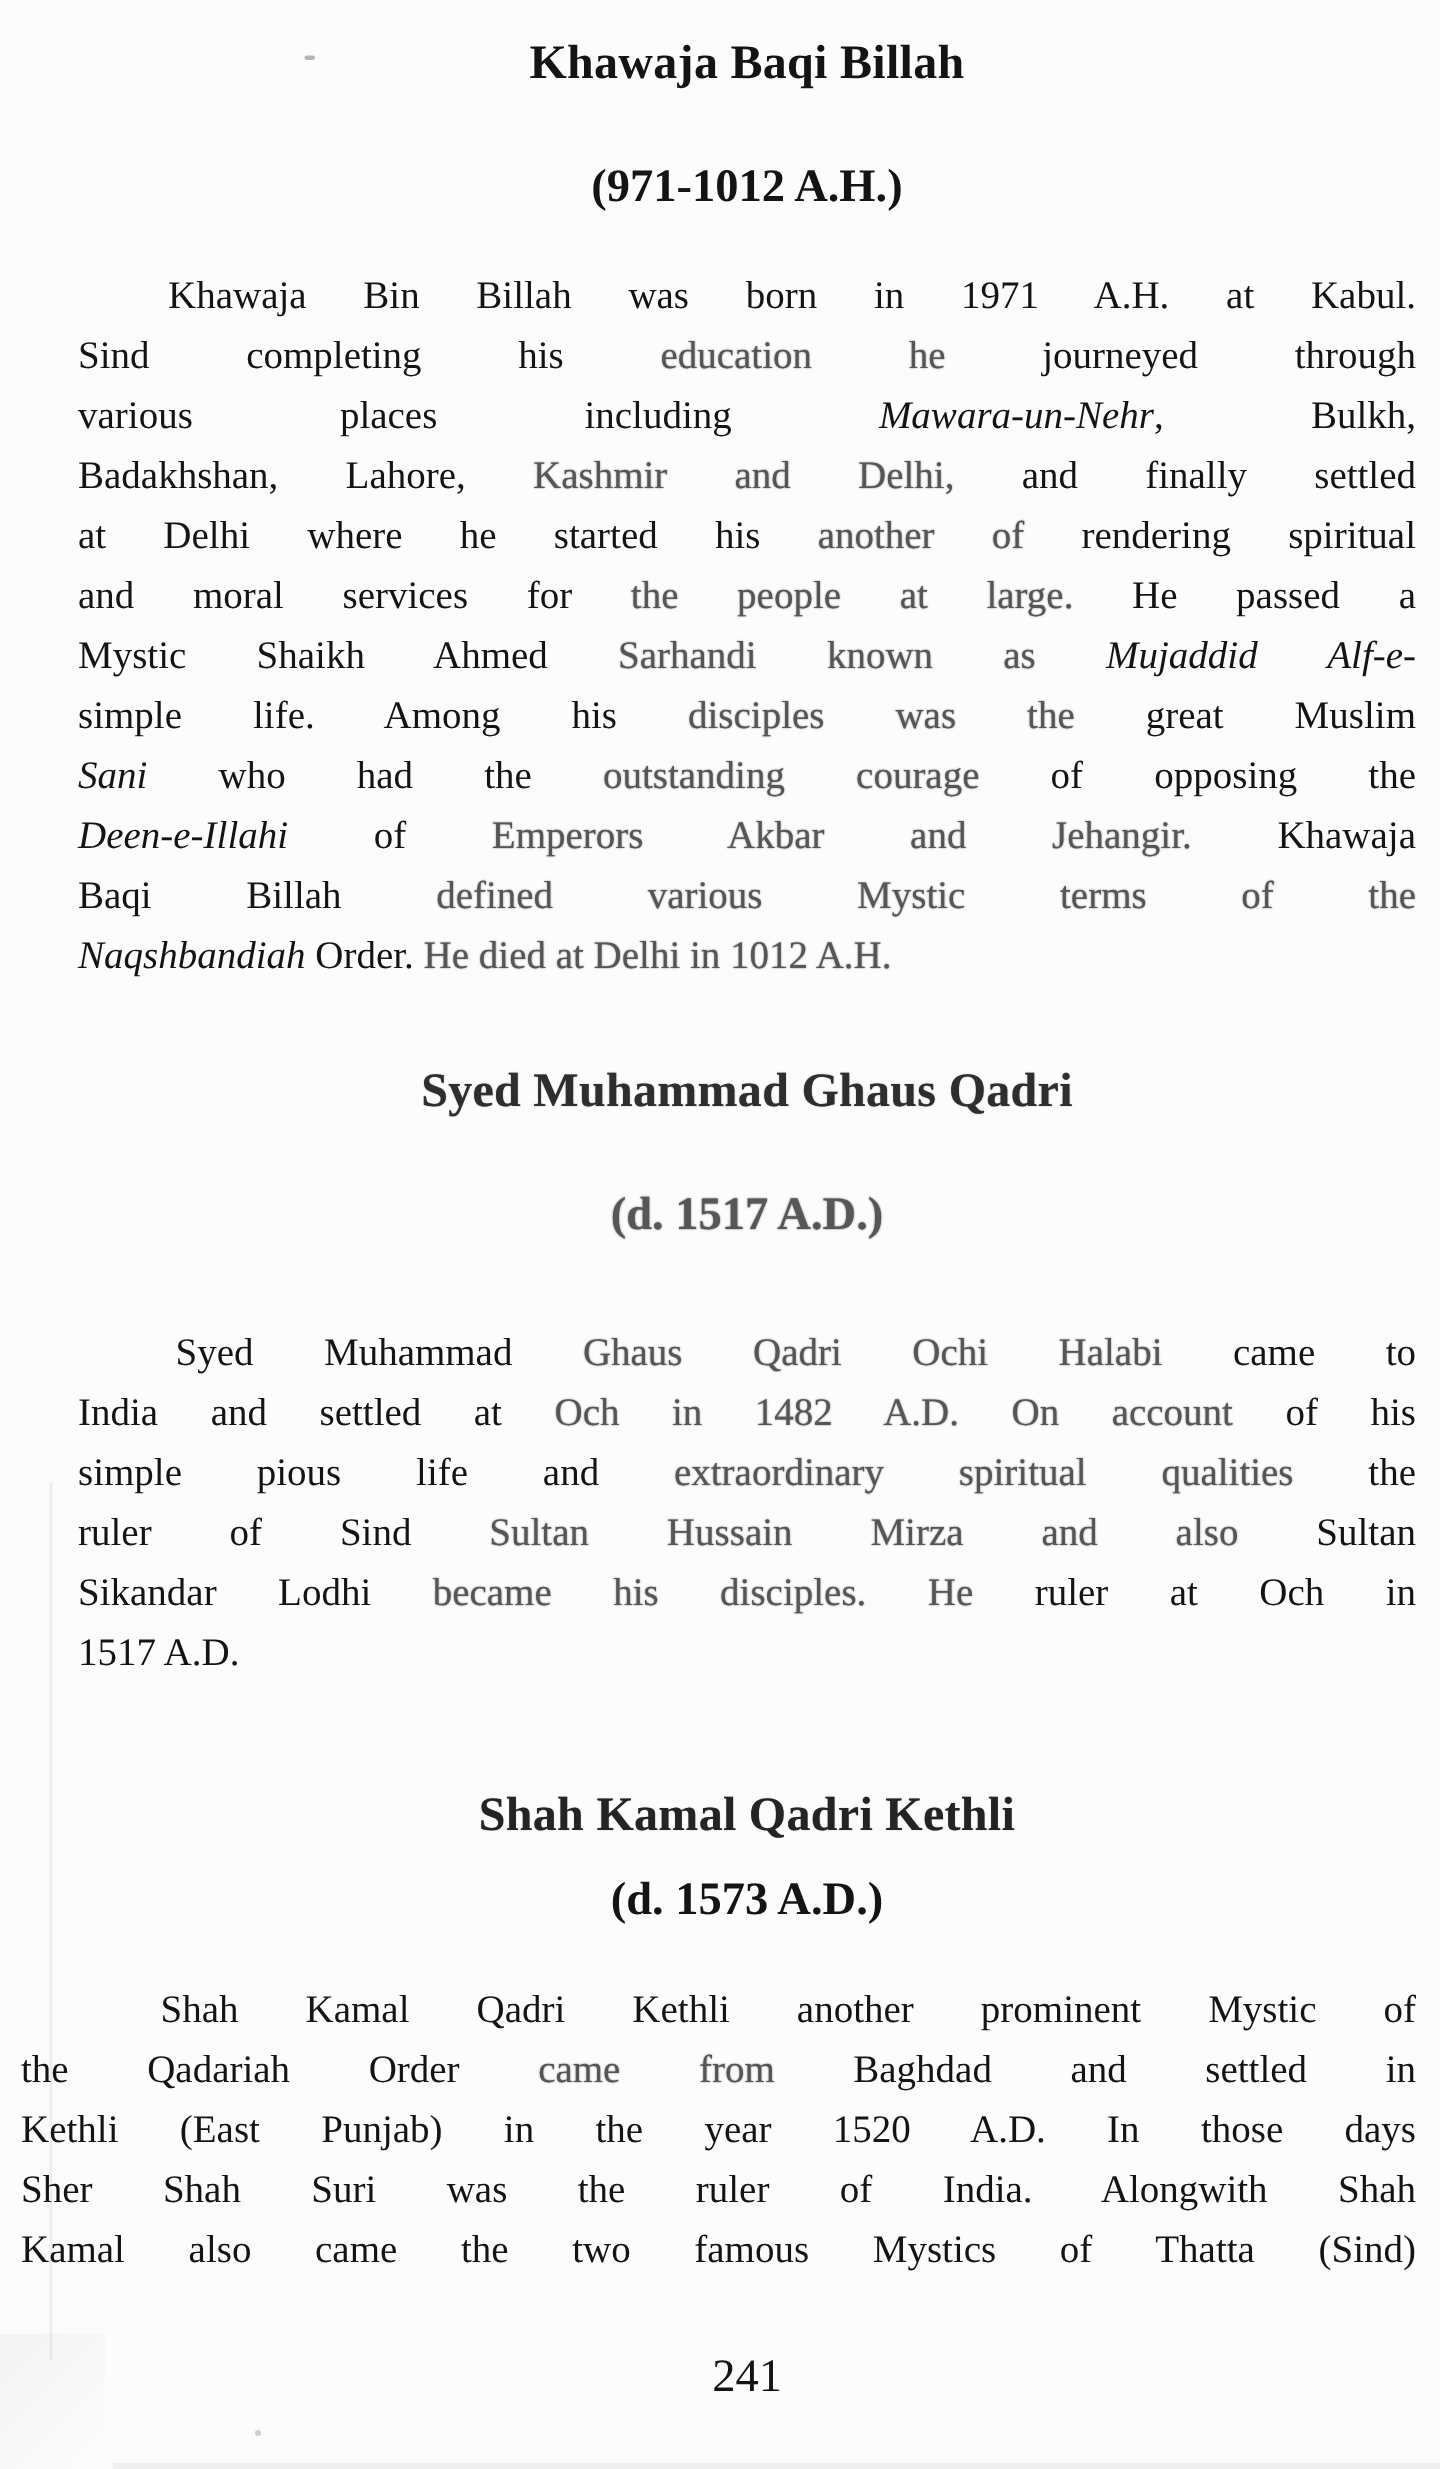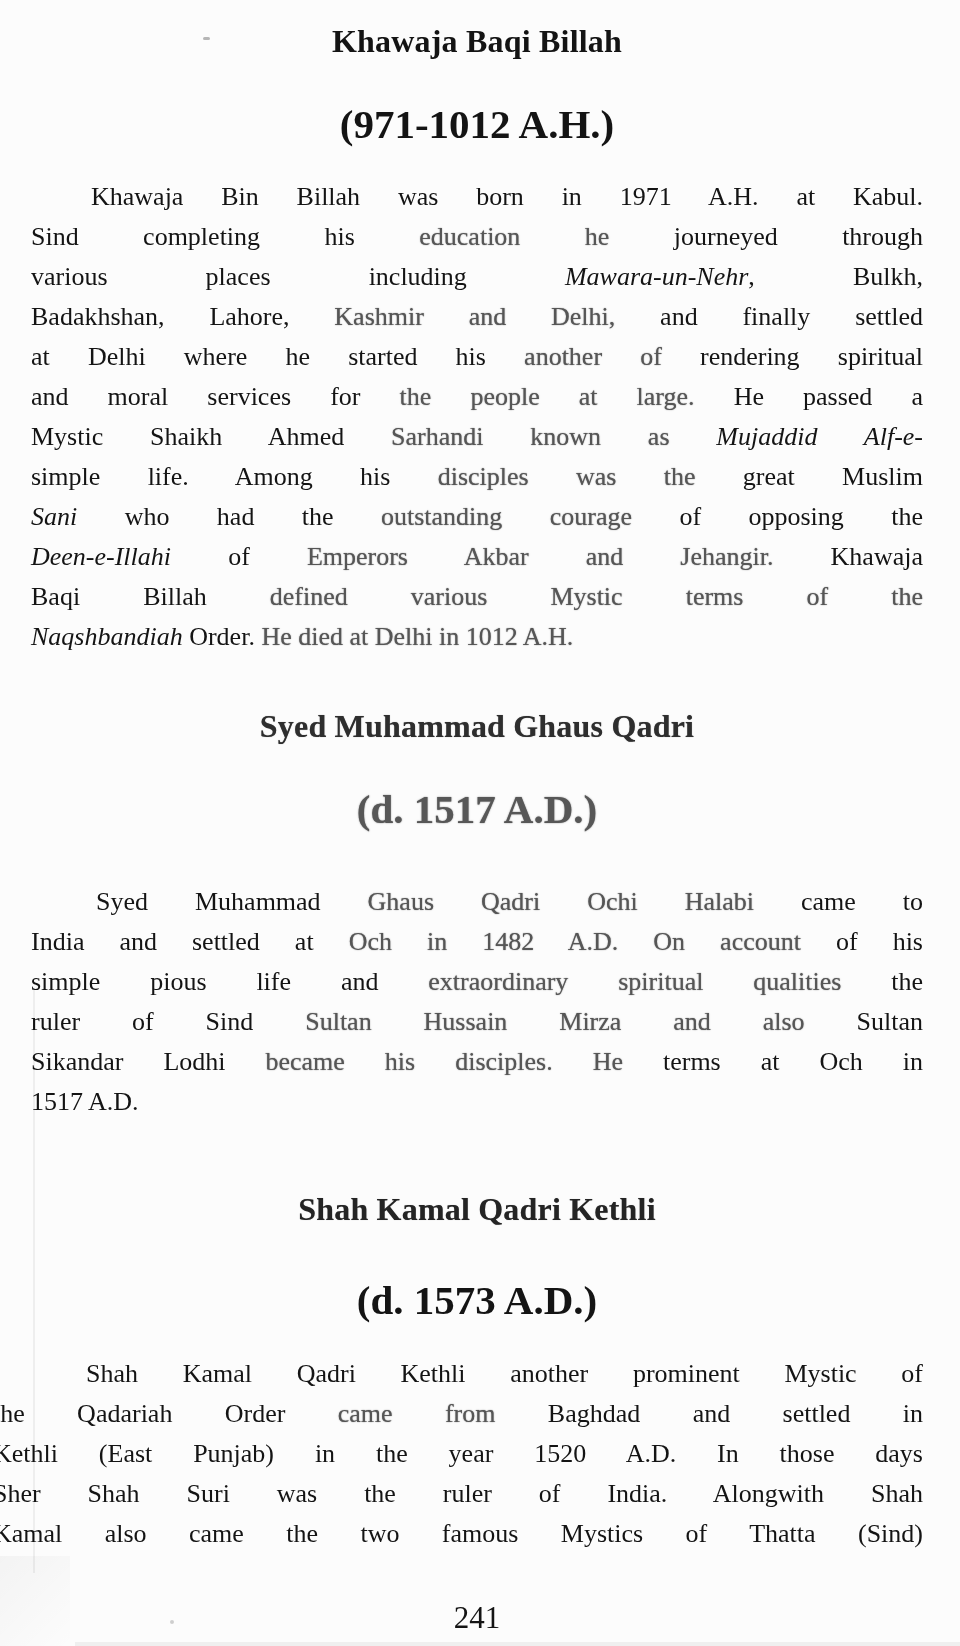--- a/index.html
+++ b/index.html
@@ -5,41 +5,41 @@
   html,body{margin:0;padding:0;background:#ffffff;}
   .page{
     position:relative;
     width:960px;height:1646px;
     background:#fcfcfc;
     overflow:hidden;
     font-family:"Liberation Serif","DejaVu Serif",serif;
     color:#141414;
   }
   .content{
-    position:absolute;left:31px;top:0;width:892px;
+    position:absolute;left:52px;top:0;width:892px;
     filter:blur(0.22px);
   }
   .title{
     margin:0;margin-top:22px;
     font-size:32px;line-height:38px;font-weight:bold;
     text-align:center;letter-spacing:0.2px;
   }
   .subtitle{
     margin:0;
-    font-size:41px;line-height:38px;font-weight:bold;
+    font-size:31px;line-height:38px;font-weight:bold;
     text-align:center;
   }
   .t1{margin-top:22px;}
   .s1{margin-top:45px;}
   .p1{margin-top:34px;--indent:60px;}
   .t2{margin-top:50px;color:#2e2e2e;text-shadow:0 0 0.8px rgba(70,70,70,.7);}
   .s2{margin-top:45px;color:#575757;text-shadow:0 0 1.4px rgba(90,90,90,.9);filter:blur(0.45px);}
   .p2{margin-top:54px;--indent:65px;}
   .t3{margin-top:68px;color:#242424;text-shadow:0 0 0.7px rgba(70,70,70,.55);}
-  .s3{margin-top:53px;}
+  .s3{margin-top:19px;}
   .p3{margin-top:35px;margin-left:-38px;width:930px;--indent:93px;}
   .para{
     font-size:26px;line-height:40px;
     text-justify:inter-word;
   }
   .tline{
     text-align:justify;
     text-align-last:justify;
     white-space:normal;
   }
@@ -87,21 +87,21 @@
         <div class="tline nj"><span class="ital">Naqshbandiah</span><span> Order. </span><span class="faded">He died at Delhi in 1012 A.H.</span></div>
       </div>
 
     <h1 class="title t2">Syed Muhammad Ghaus Qadri</h1>
     <h2 class="subtitle s2">(d. 1517 A.D.)</h2>
     <div class="para p2">
         <div class="tline first"><span>Syed Muhammad </span><span class="faded">Ghaus Qadri Ochi Halabi</span><span> came to</span></div>
         <div class="tline"><span>India and settled at </span><span class="faded">Och in 1482 A.D. On account</span><span> of his</span></div>
         <div class="tline"><span>simple pious life and </span><span class="faded">extraordinary spiritual qualities</span><span> the</span></div>
         <div class="tline"><span>ruler of Sind </span><span class="faded">Sultan Hussain Mirza and also</span><span> Sultan</span></div>
-        <div class="tline"><span>Sikandar Lodhi </span><span class="faded">became his disciples. He</span><span> terms at Och in</span></div>
+        <div class="tline"><span>Sikandar Lodhi </span><span class="faded">became his disciples. He</span><span> ruler at Och in</span></div>
         <div class="tline nj"><span>1517 A.D.</span></div>
       </div>
 
     <h1 class="title t3">Shah Kamal Qadri Kethli</h1>
     <h2 class="subtitle s3">(d. 1573 A.D.)</h2>
     <div class="para p3">
         <div class="tline first"><span>Shah Kamal Qadri Kethli another prominent Mystic of</span></div>
         <div class="tline"><span>the Qadariah Order </span><span class="faded">came from</span><span> Baghdad and settled in</span></div>
         <div class="tline"><span>Kethli (East Punjab) in the year 1520 A.D. In those days</span></div>
         <div class="tline"><span>Sher Shah Suri was the ruler of India. Alongwith Shah</span></div>

